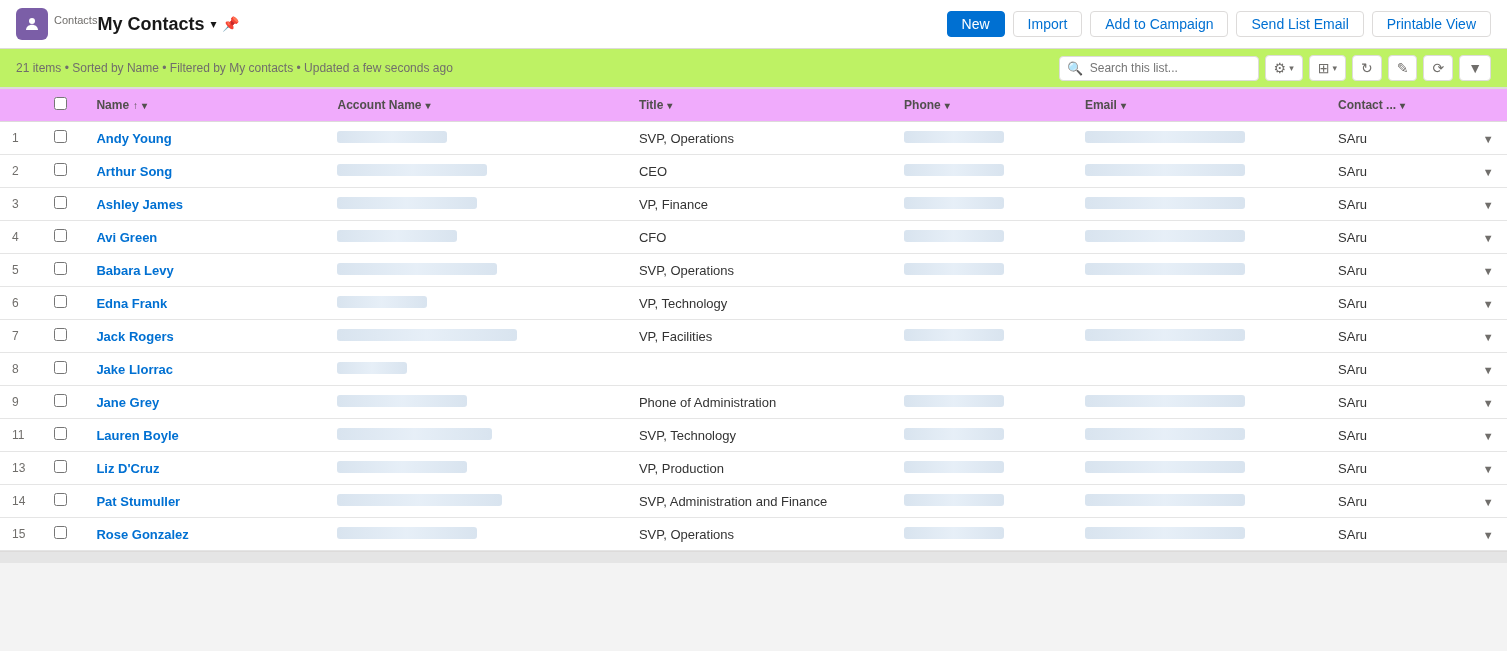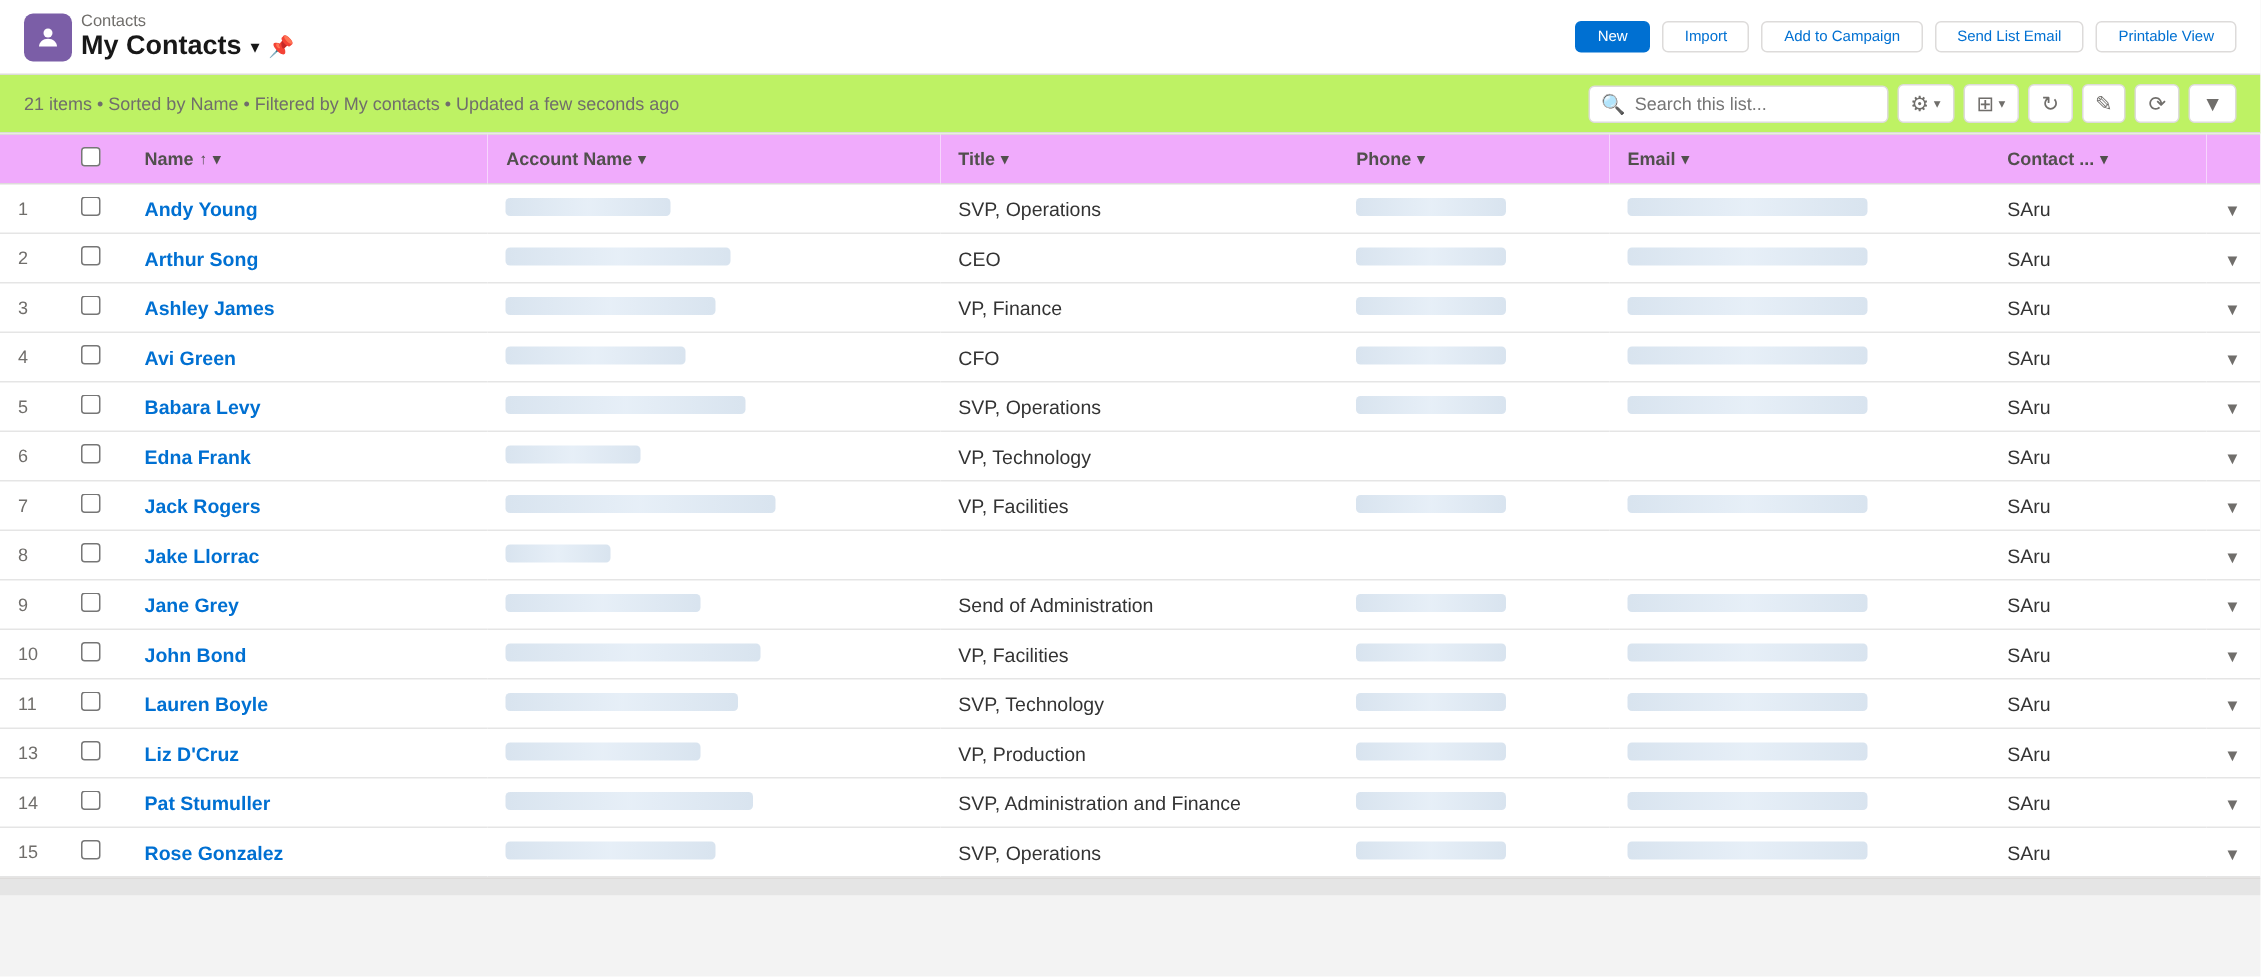--- a/index.html
+++ b/index.html
@@ -9,21 +9,21 @@
     .page-header {
       background: #fff;
       border-bottom: 1px solid #dddbda;
       padding: 8px 16px;
       display: flex;
       align-items: center;
       justify-content: space-between;
     }
     .header-left {
       display: flex;
-      flex-direction: column;
+      flex-direction: row;
     }
     .contacts-label {
       font-size: 11px;
       color: #706e6b;
     }
     .title-row {
       display: flex;
       align-items: center;
       gap: 6px;
     }
@@ -58,21 +58,21 @@
       align-items: center;
       gap: 8px;
     }
     .btn {
       border: 1px solid #dddbda;
       background: #fff;
       color: #0070d2;
       padding: 4px 14px;
       border-radius: 4px;
       cursor: pointer;
-      font-size: 10px;
+      font-size: 14px;
       white-space: nowrap;
     }
     .btn-primary {
       background: #0070d2;
       color: #fff;
       border-color: #0070d2;
     }
 
     
     .toolbar {
@@ -407,32 +407,21 @@
           <td></td>
           <td></td>
           <td>SAru</td>
           <td><span class="action-dropdown">▼</span></td>
         </tr>
         <tr>
           <td class="row-num">9</td>
           <td><input type="checkbox" style=""></td>
           <td><a class="contact-link">Jane Grey</a></td>
           <td><span class="blurred" style="width: 130px;"></span></td>
-          <td>Send of Administration</td>
-          <td><span class="blurred" style="width: 100px;"></span></td>
-          <td><span class="blurred" style="width: 160px;"></span></td>
-          <td>SAru</td>
-          <td><span class="action-dropdown">▼</span></td>
-        </tr>
-        <tr>
-          <td class="row-num">10</td>
-          <td><input type="checkbox" style=""></td>
-          <td><a class="contact-link">John Bond</a></td>
-          <td><span class="blurred" style="width: 170px;"></span></td>
-          <td>VP, Facilities</td>
+          <td>Phone of Administration</td>
           <td><span class="blurred" style="width: 100px;"></span></td>
           <td><span class="blurred" style="width: 160px;"></span></td>
           <td>SAru</td>
           <td><span class="action-dropdown">▼</span></td>
         </tr>
         <tr>
           <td class="row-num">11</td>
           <td><input type="checkbox" style=""></td>
           <td><a class="contact-link">Lauren Boyle</a></td>
           <td><span class="blurred" style="width: 155px;"></span></td>

